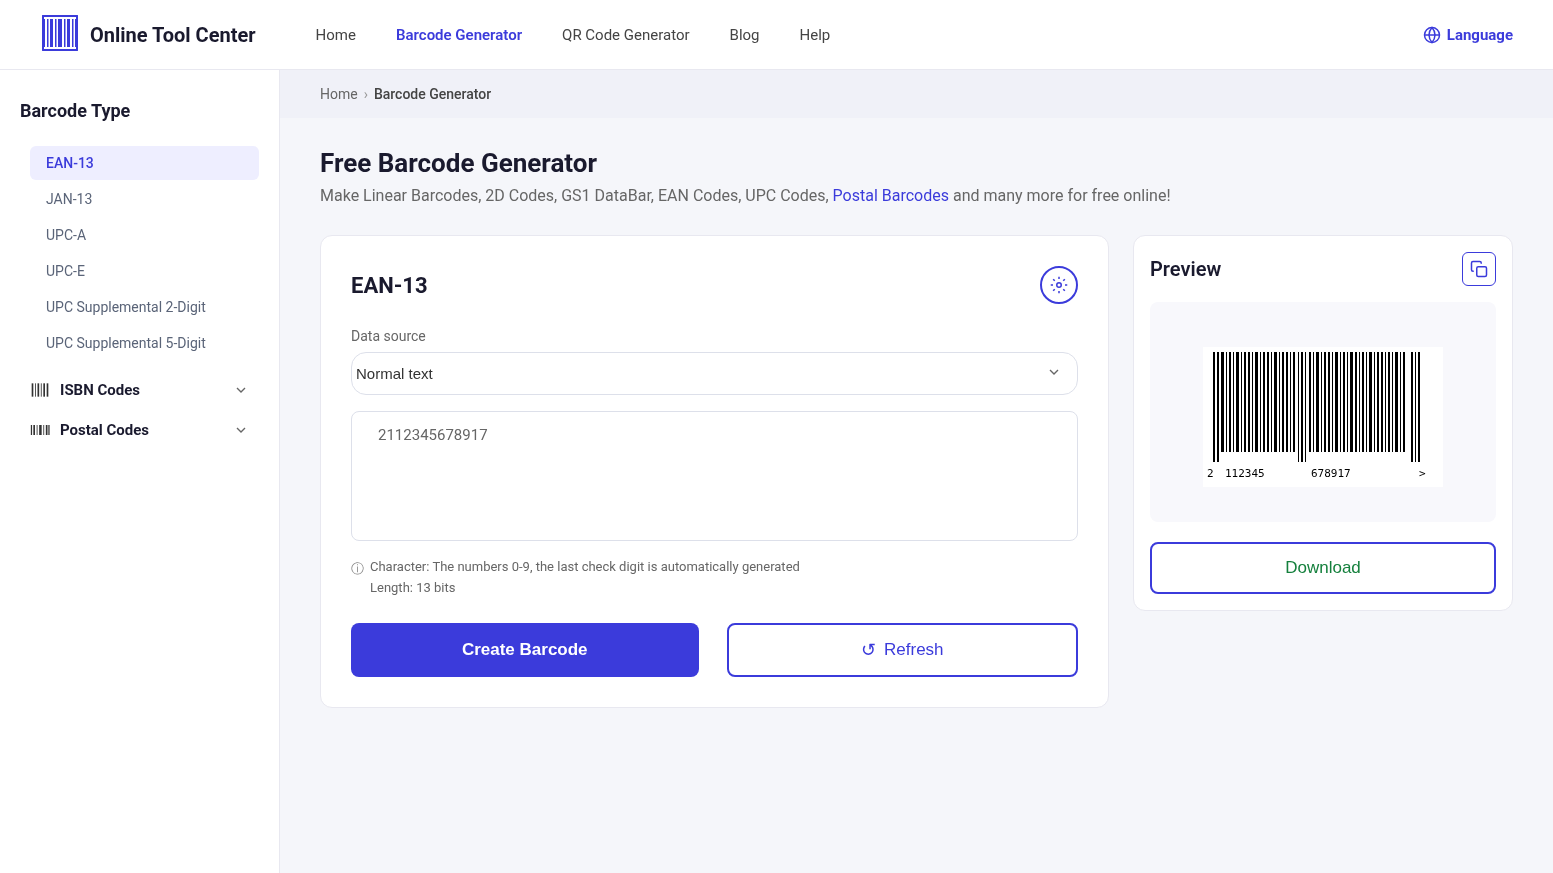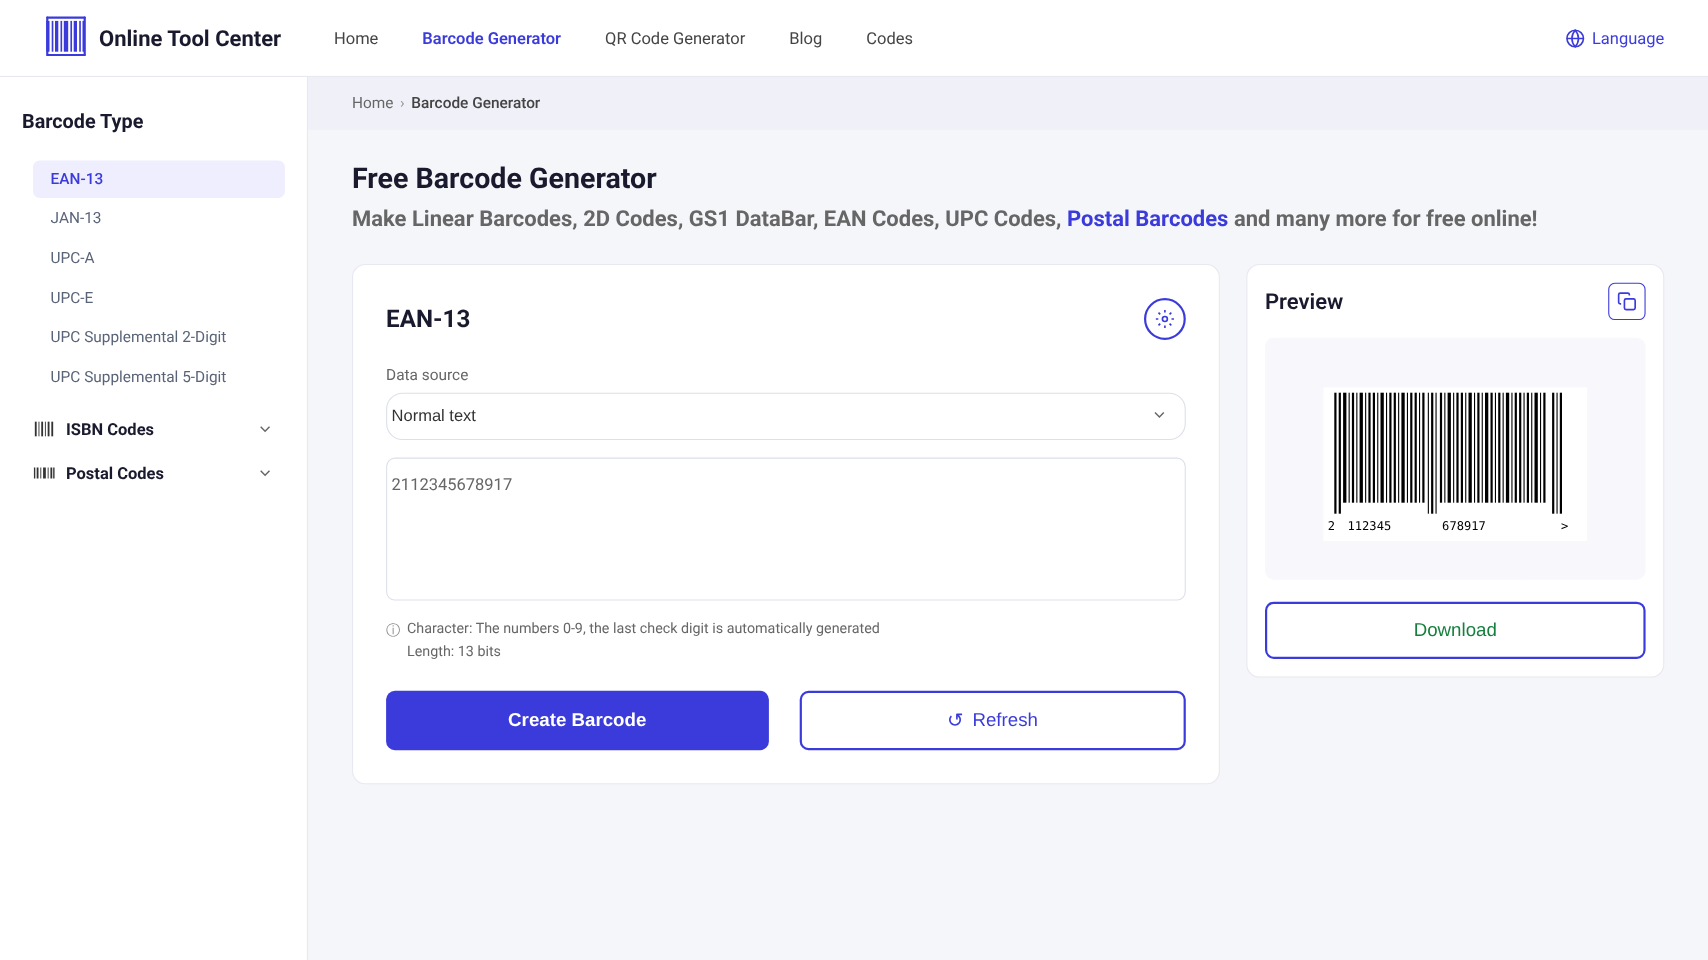--- a/index.html
+++ b/index.html
@@ -6,21 +6,21 @@
     body { font-family: -apple-system, BlinkMacSystemFont, 'Segoe UI', Roboto, sans-serif; background: #f5f6fa; color: #333; }
 
     
     .header {
       display: flex;
       align-items: center;
       background: #fff;
       padding: 0 40px;
       height: 70px;
       border-bottom: 1px solid #e8e8f0;
-      gap: 28px;
+      gap: 40px;
     }
     .logo-area {
       display: flex;
       align-items: center;
       gap: 10px;
       margin-right: 20px;
     }
     .logo-icon {
       color: #3b3bdb;
     }
@@ -46,20 +46,21 @@
       color: #3b3bdb;
       font-weight: 600;
     }
     .lang-btn {
       display: flex;
       align-items: center;
       gap: 6px;
       color: #3b3bdb;
       cursor: pointer;
       font-size: 15px;
+      font-weight: bold;
     }
 
     
     .layout {
       display: flex;
       min-height: calc(100vh - 70px);
     }
 
     
     .sidebar {
@@ -143,24 +144,23 @@
     .content {
       padding: 30px 40px;
     }
     .page-title {
       font-size: 26px;
       font-weight: 700;
       color: #1a1a2e;
       margin-bottom: 8px;
     }
     .page-subtitle {
-      font-size: 20px;
+      font-size: 16px;
       color: #666;
       margin-bottom: 30px;
-      font-weight: bold;
     }
     .page-subtitle a {
       color: #3b3bdb;
       text-decoration: none;
     }
 
     
     .two-col {
       display: flex;
       gap: 24px;
@@ -230,21 +230,21 @@
       pointer-events: none;
       color: #666;
     }
 
     
     .barcode-input {
       width: 100%;
       height: 130px;
       border: 1px solid #dde0ea;
       border-radius: 8px;
-      padding: 14px 4px;
+      padding: 14px 26px;
       font-size: 15px;
       color: #666;
       resize: none;
       outline: none;
       font-family: inherit;
     }
 
     
     .info-text {
       margin-top: 12px;
@@ -378,21 +378,21 @@
         <rect x="36" y="2" width="2" height="36" fill="#3b3bdb" rx="1"></rect>
       </svg>
     </span>
     <span class="logo-text">Online Tool Center</span>
   </div>
   <nav class="nav">
     <a class="nav-item">Home</a>
     <a class="nav-item active">Barcode Generator</a>
     <a class="nav-item">QR Code Generator</a>
     <a class="nav-item">Blog</a>
-    <a class="nav-item">Codes</a>
+    <a class="nav-item">Help</a>
   </nav>
   <div class="lang-btn">
     <svg width="18" height="18" viewBox="0 0 24 24" fill="none" stroke="#3b3bdb" stroke-width="2">
       <circle cx="12" cy="12" r="10"></circle>
       <line x1="2" y1="12" x2="22" y2="12"></line>
       <path d="M12 2a15.3 15.3 0 0 1 4 10 15.3 15.3 0 0 1-4 10 15.3 15.3 0 0 1-4-10 15.3 15.3 0 0 1 4-10z"></path>
     </svg>
     <span>Language</span>
   </div>
 </header>

